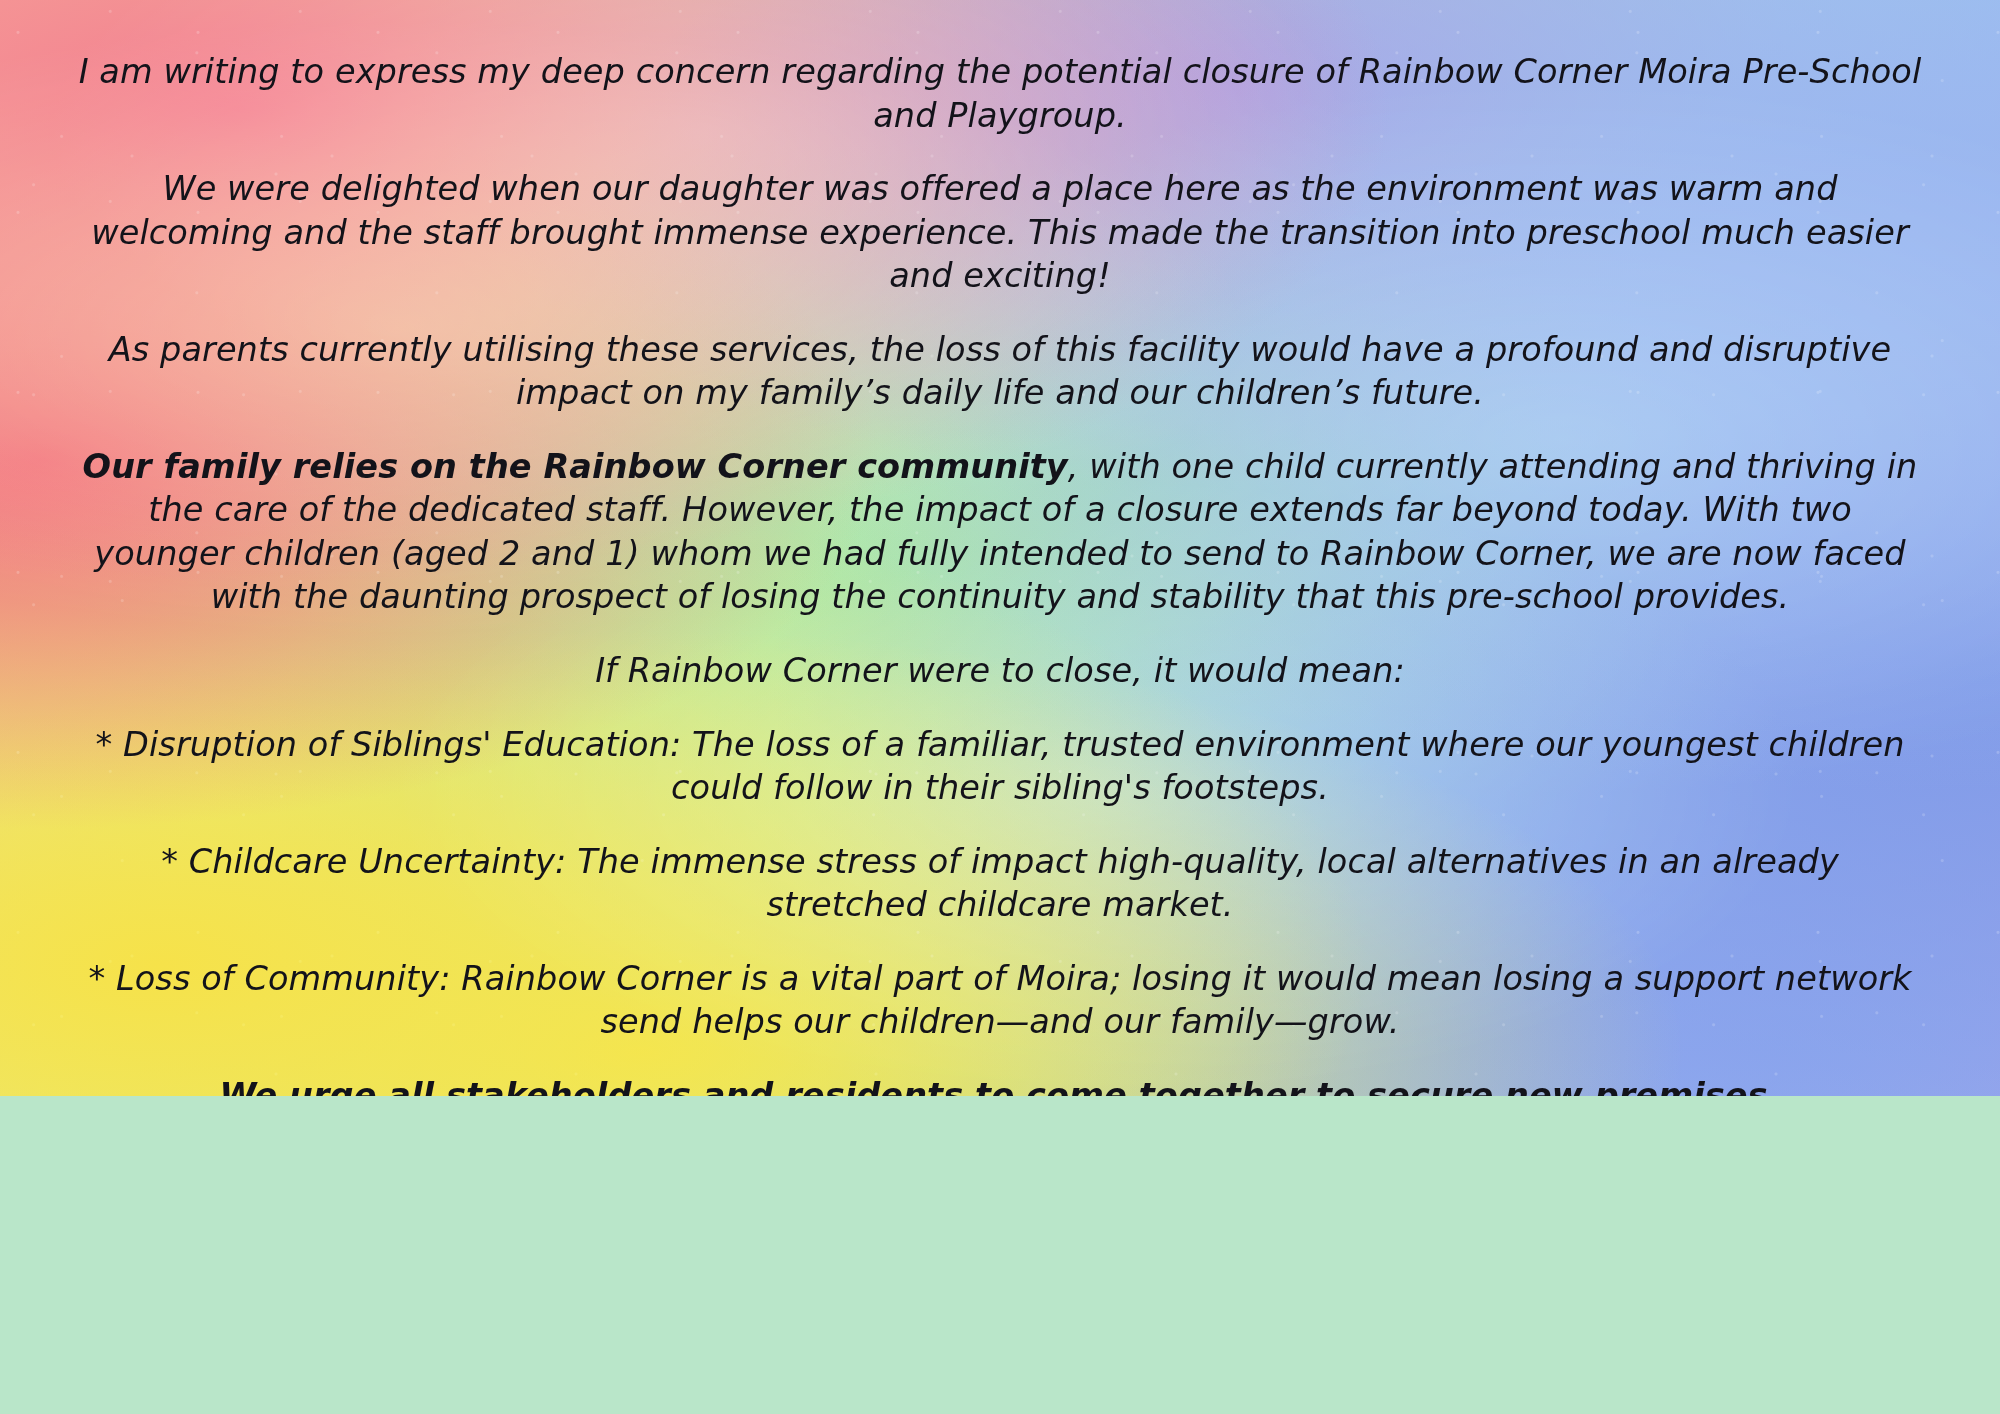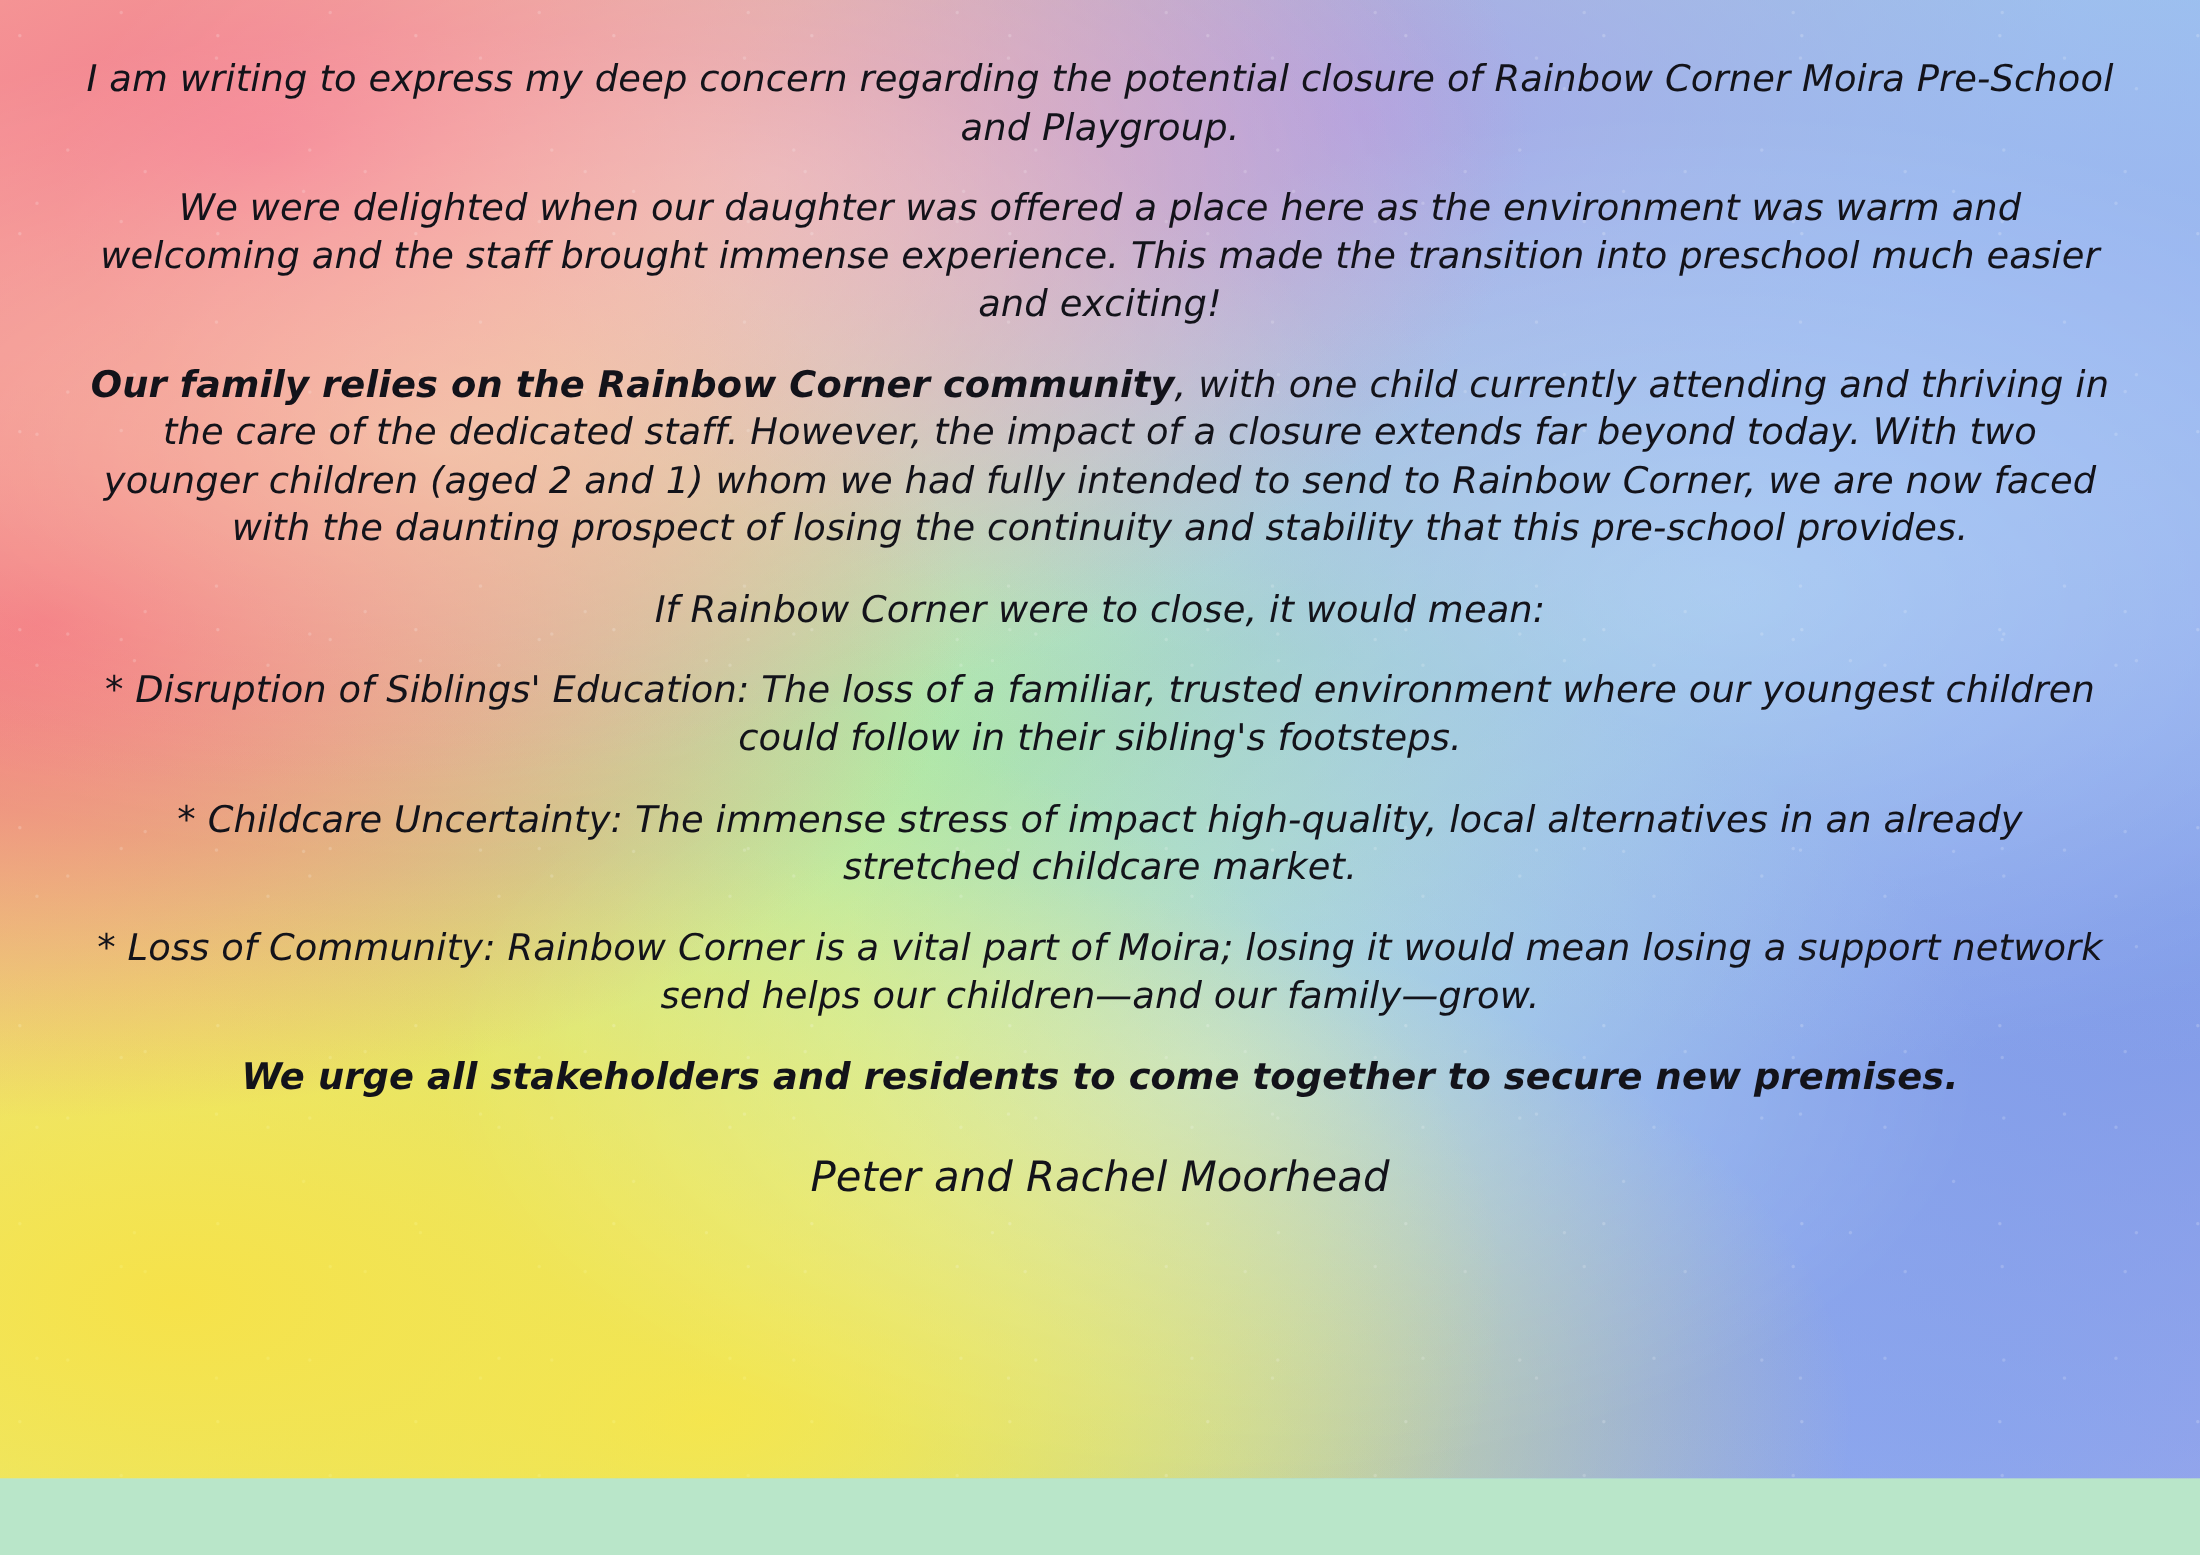--- a/index.html
+++ b/index.html
@@ -10,21 +10,21 @@
     overflow: hidden;
   }
   body {
     font-family: "DejaVu Sans", sans-serif;
     background: #b9e6c9;
   }
 
   #poster {
     position: relative;
     width: 2000px;
-    height: 1344px;
+    height: 1096px;
     overflow: hidden;
     isolation: isolate;
   }
 
   
   .bg-layer {
     position: absolute;
     inset: 0;
     z-index: 0;
   }
@@ -106,20 +106,21 @@
   <div class="bg-layer bg-base"></div>
   <div class="bg-layer bg-wash"></div>
   <div class="bg-layer bg-grain"></div>
 
   <div class="letter">
 
     <p class="para">I am writing to express my deep concern regarding the potential closure of Rainbow Corner Moira Pre-School and Playgroup.</p>
 
     <p class="para">We were delighted when our daughter was offered a place here as the environment was warm and welcoming and the staff brought immense experience. This made the transition into preschool much easier and exciting!</p>
 
+    <p class="para">As parents currently utilising these services, the loss of this facility would have a profound and disruptive impact on my family’s daily life and our children’s future.</p>
 
     <p class="para"><strong>Our family relies on the Rainbow Corner community</strong><span>, with one child currently attending and thriving in the care of the dedicated staff. However, the impact of a closure extends far beyond today. With two younger children (aged 2 and 1) whom we had fully intended to send to Rainbow Corner, we are now faced with the daunting prospect of losing the continuity and stability that this pre-school provides.</span></p>
 
     <p class="para">If Rainbow Corner were to close, it would mean:</p>
 
     <p class="para">* Disruption of Siblings' Education: The loss of a familiar, trusted environment where our youngest children could follow in their sibling's footsteps.</p>
 
     <p class="para">* Childcare Uncertainty: The immense stress of impact high-quality, local alternatives in an already stretched childcare market.</p>
 
     <p class="para">* Loss of Community: Rainbow Corner is a vital part of Moira; losing it would mean losing a support network send helps our children—and our family—grow.</p>

